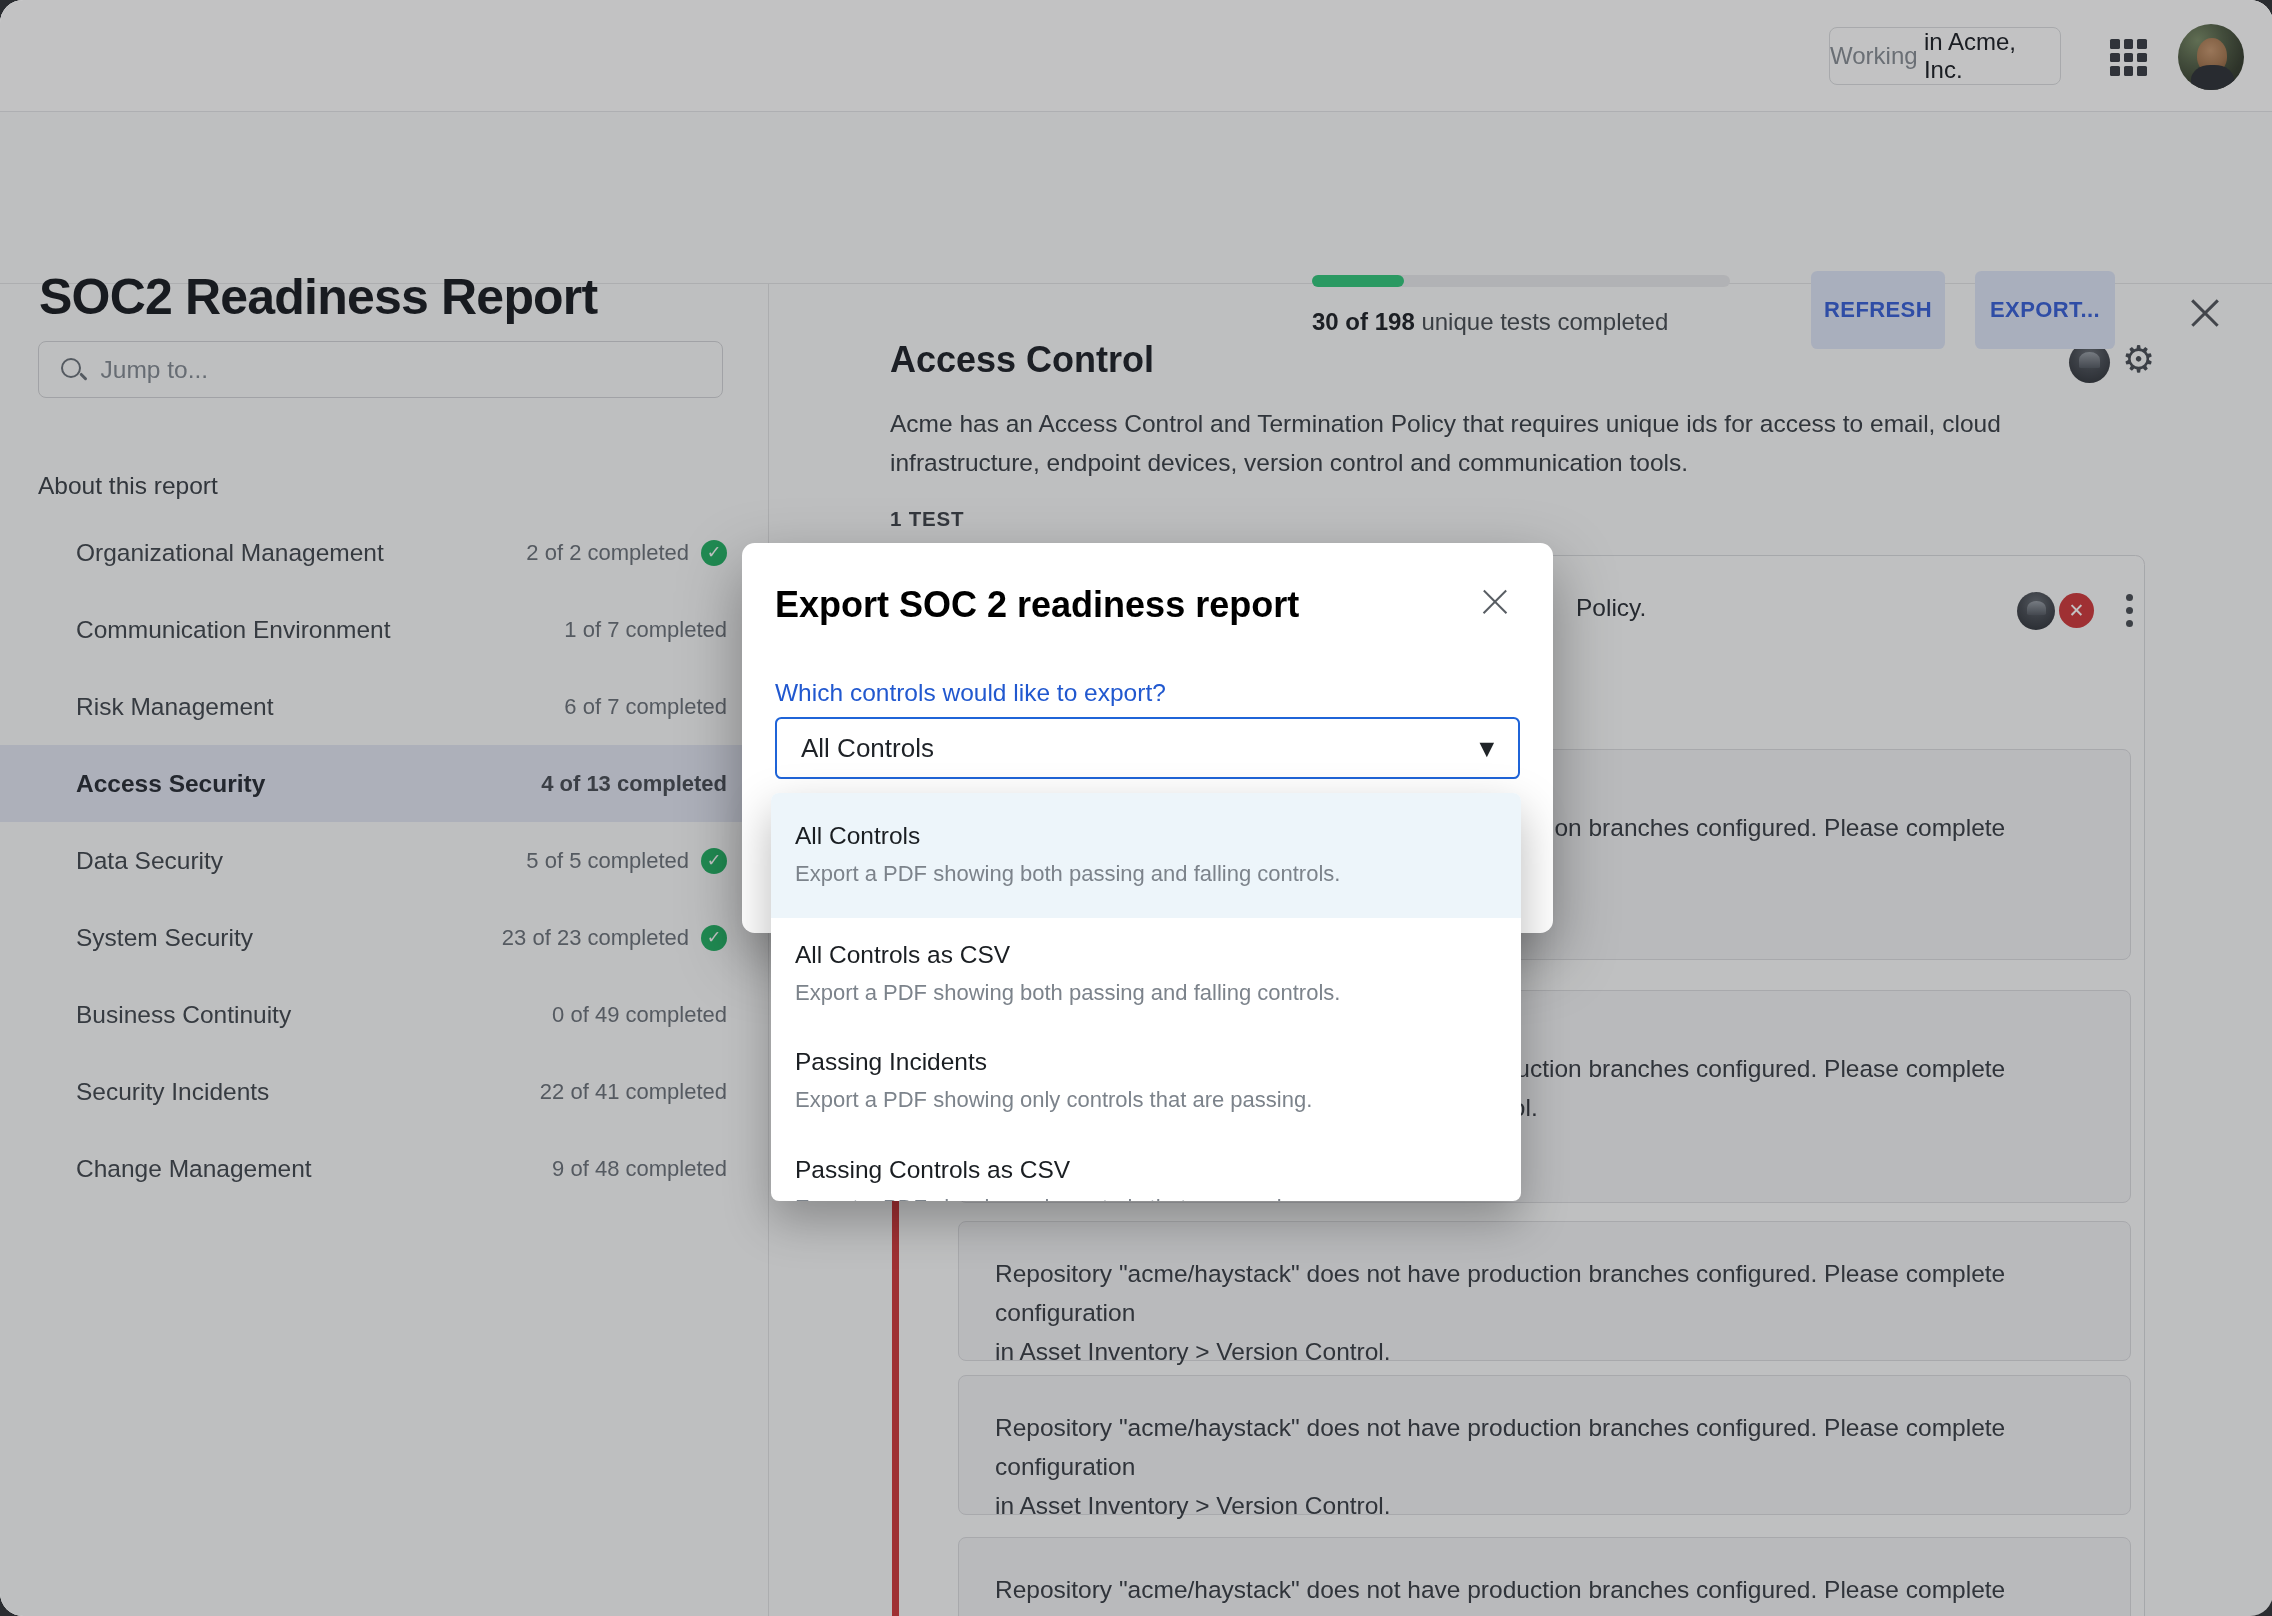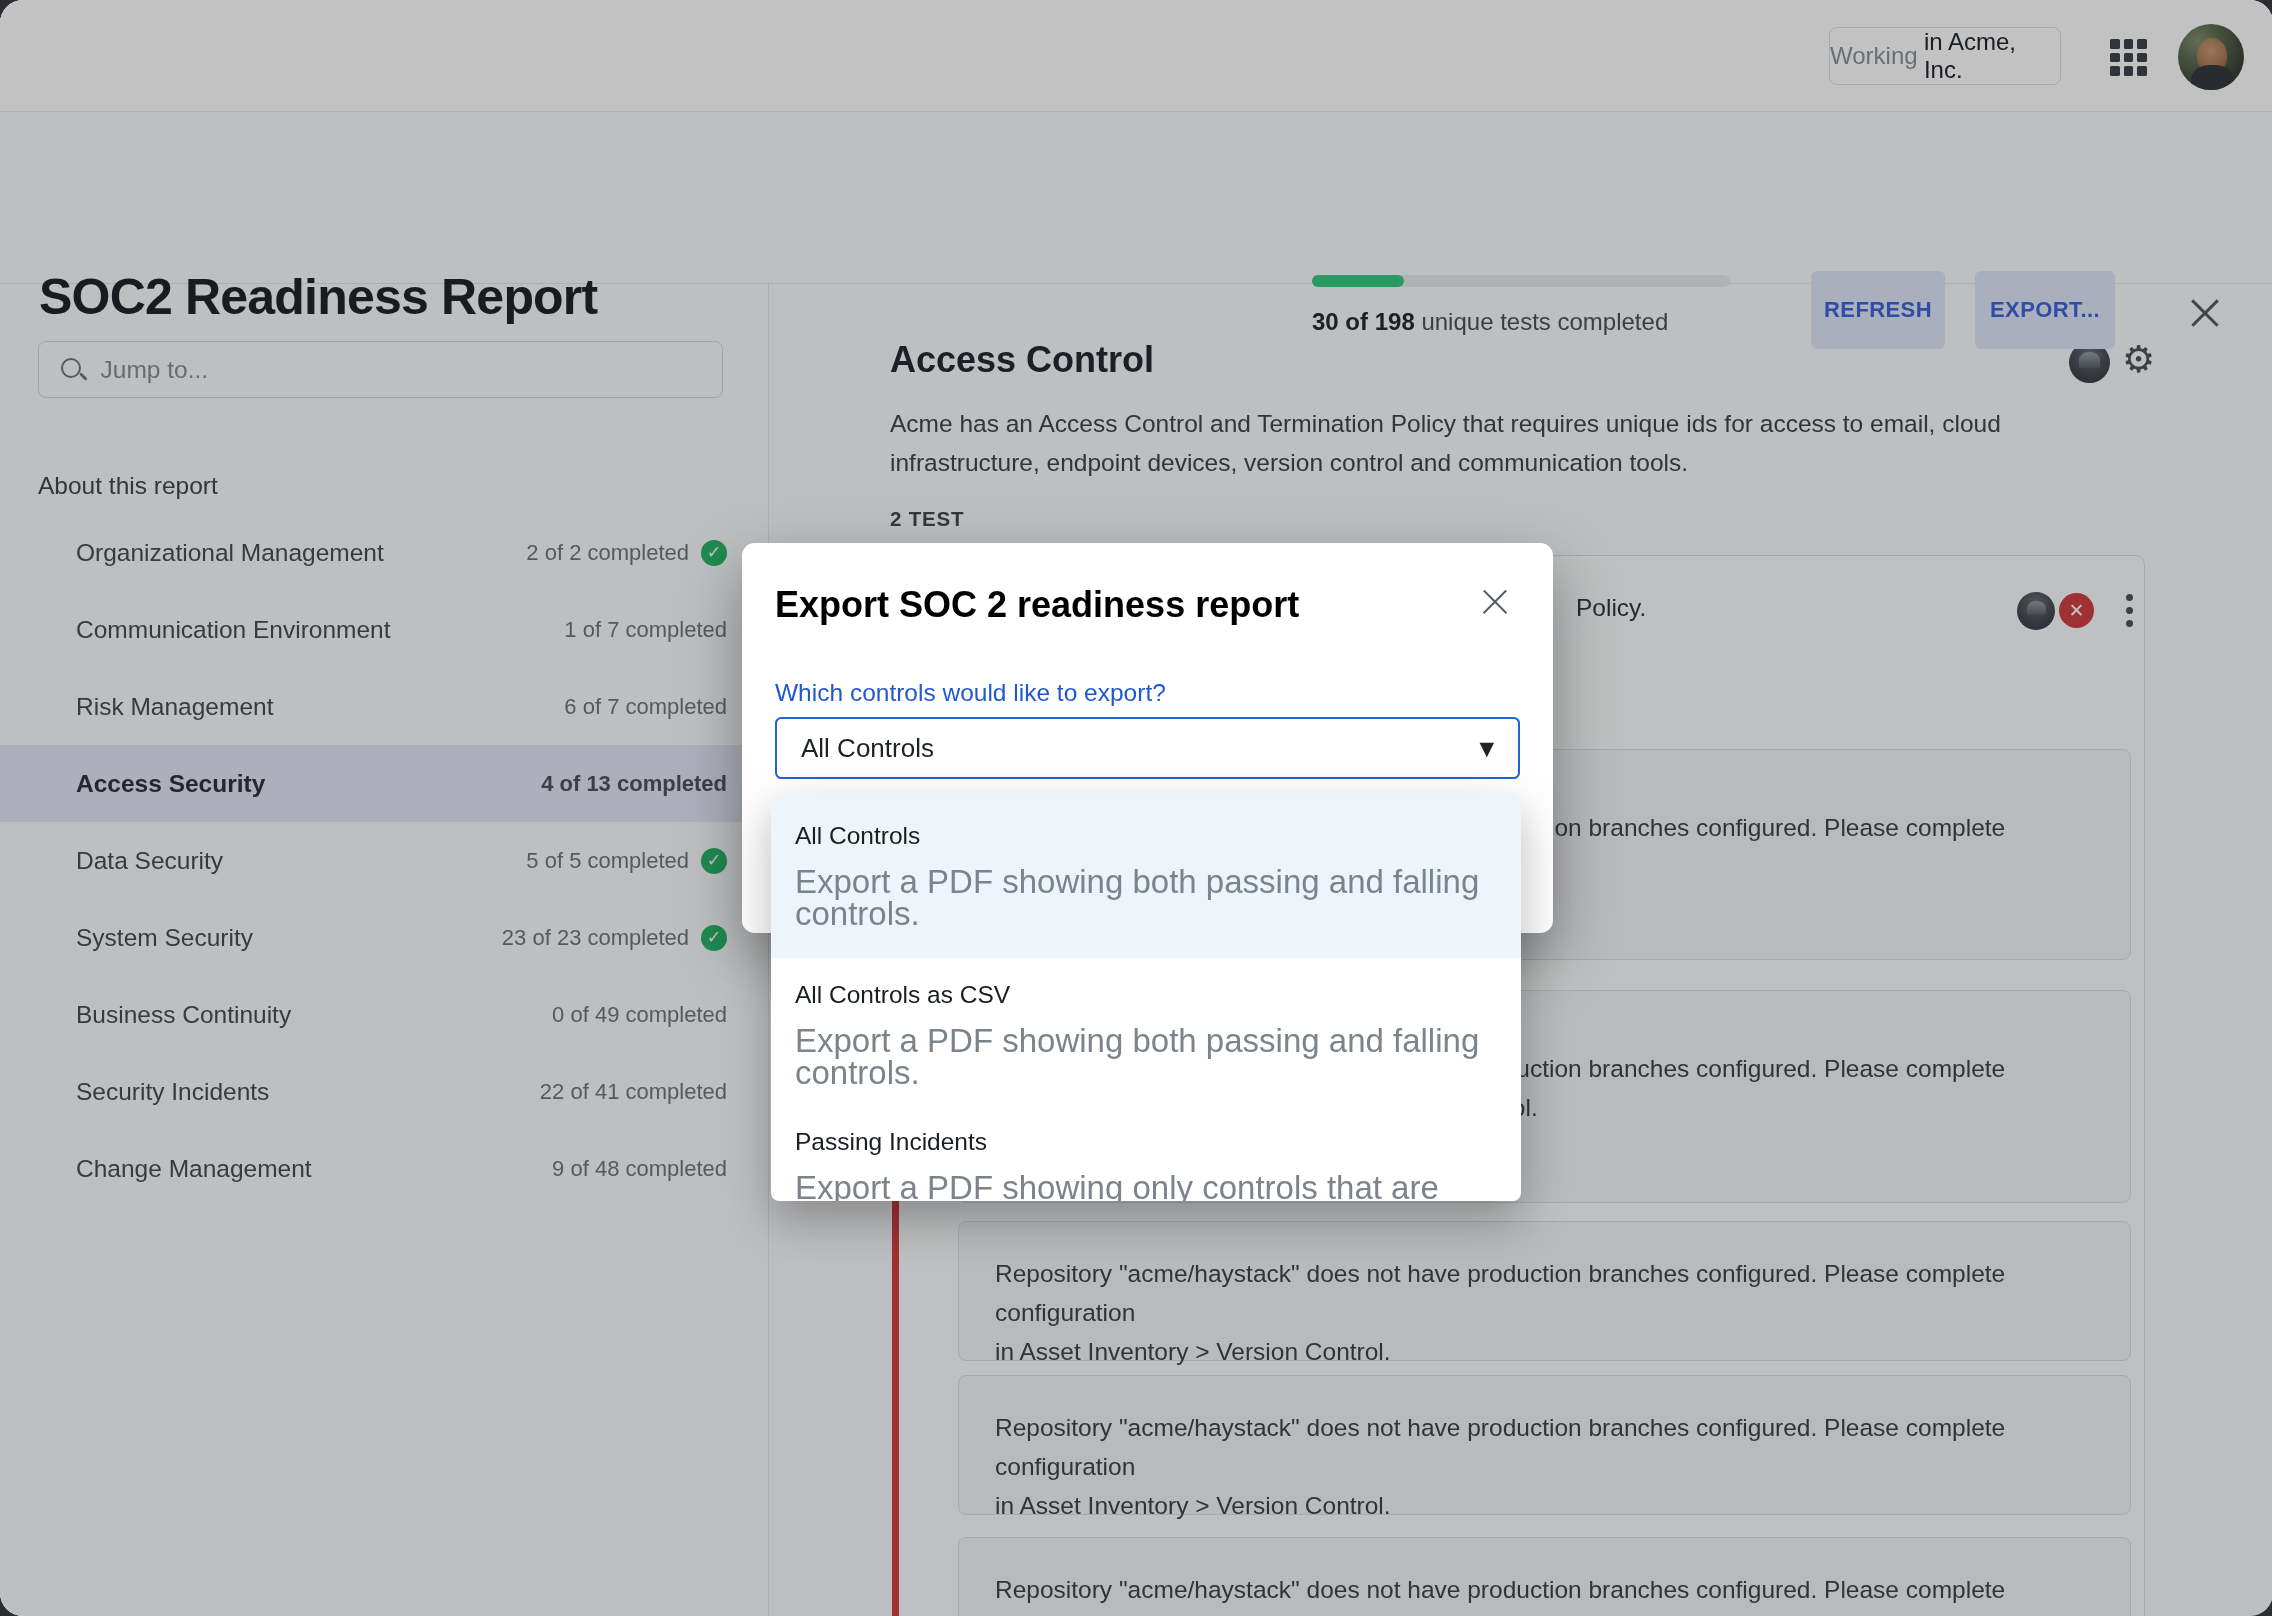--- a/index.html
+++ b/index.html
@@ -93,21 +93,21 @@
   .modal-question { position:absolute; left:33px; top:136px; font-size:24.5px; color:var(--blue-link,#2158cf); }
   .modal-select { position:absolute; left:33px; top:174px; width:745px; height:62px; border:2.4px solid #1f64d8; border-radius:6.3px;
                   display:flex; align-items:center; background:#fff; cursor:pointer; }
   .modal-select .val { margin-left:24px; font-size:26px; color:#1e2227; flex:1; }
   .modal-select .caret { margin-right:24px; font-size:19px; color:#202428; font-family:"DejaVu Sans",sans-serif; }
   .dropdown { position:absolute; left:771px; top:793px; width:750px; height:408px; background:#fff; border-radius:8px; z-index:55;
               box-shadow:0 19px 47px rgba(0,0,0,0.28); overflow:hidden; }
   .opt { padding:20.5px 24px 17.4px 24px; cursor:pointer; }
   .opt.hl { background:#edf5fa; padding-top:27px; padding-bottom:28px; }
   .opt .t { font-size:24.5px; color:#1a1e22; line-height:32px; }
-  .opt .d { font-size:33px; color:#7c838b; line-height:32px; margin-top:14px; }
+  .opt .d { font-size:22px; color:#7c838b; line-height:32px; margin-top:6px; }
 </style>
 </head>
 <body>
 
 <div id="stage">
 
   <div class="topbar">
     <div class="org-chip">
       <span class="muted">Working</span>
       <span>in Acme, Inc.</span>
@@ -186,21 +186,21 @@
           <span class="cnt">9 of 48 completed</span>
         </div>
       </div>
   </div>
 
   <div class="main">
     <div class="section-title">Access Control</div>
     <div class="mini-avatar section-avatar"></div>
     <div class="gear">⚙</div>
     <div class="section-desc">Acme has an Access Control and Termination Policy that requires unique ids for access to email, cloud infrastructure, endpoint devices, version control and communication tools.</div>
-    <div class="tests-label">2 TEST</div>
+    <div class="tests-label">1 TEST</div>
 
     <div class="test-card">
       <div class="card-title-frag">Policy.</div>
       <div class="mini-avatar card-avatar"></div>
       <div class="fail-badge">✕</div>
       <div class="kebab">
           <i></i>
           <i></i>
           <i></i>
         </div>

